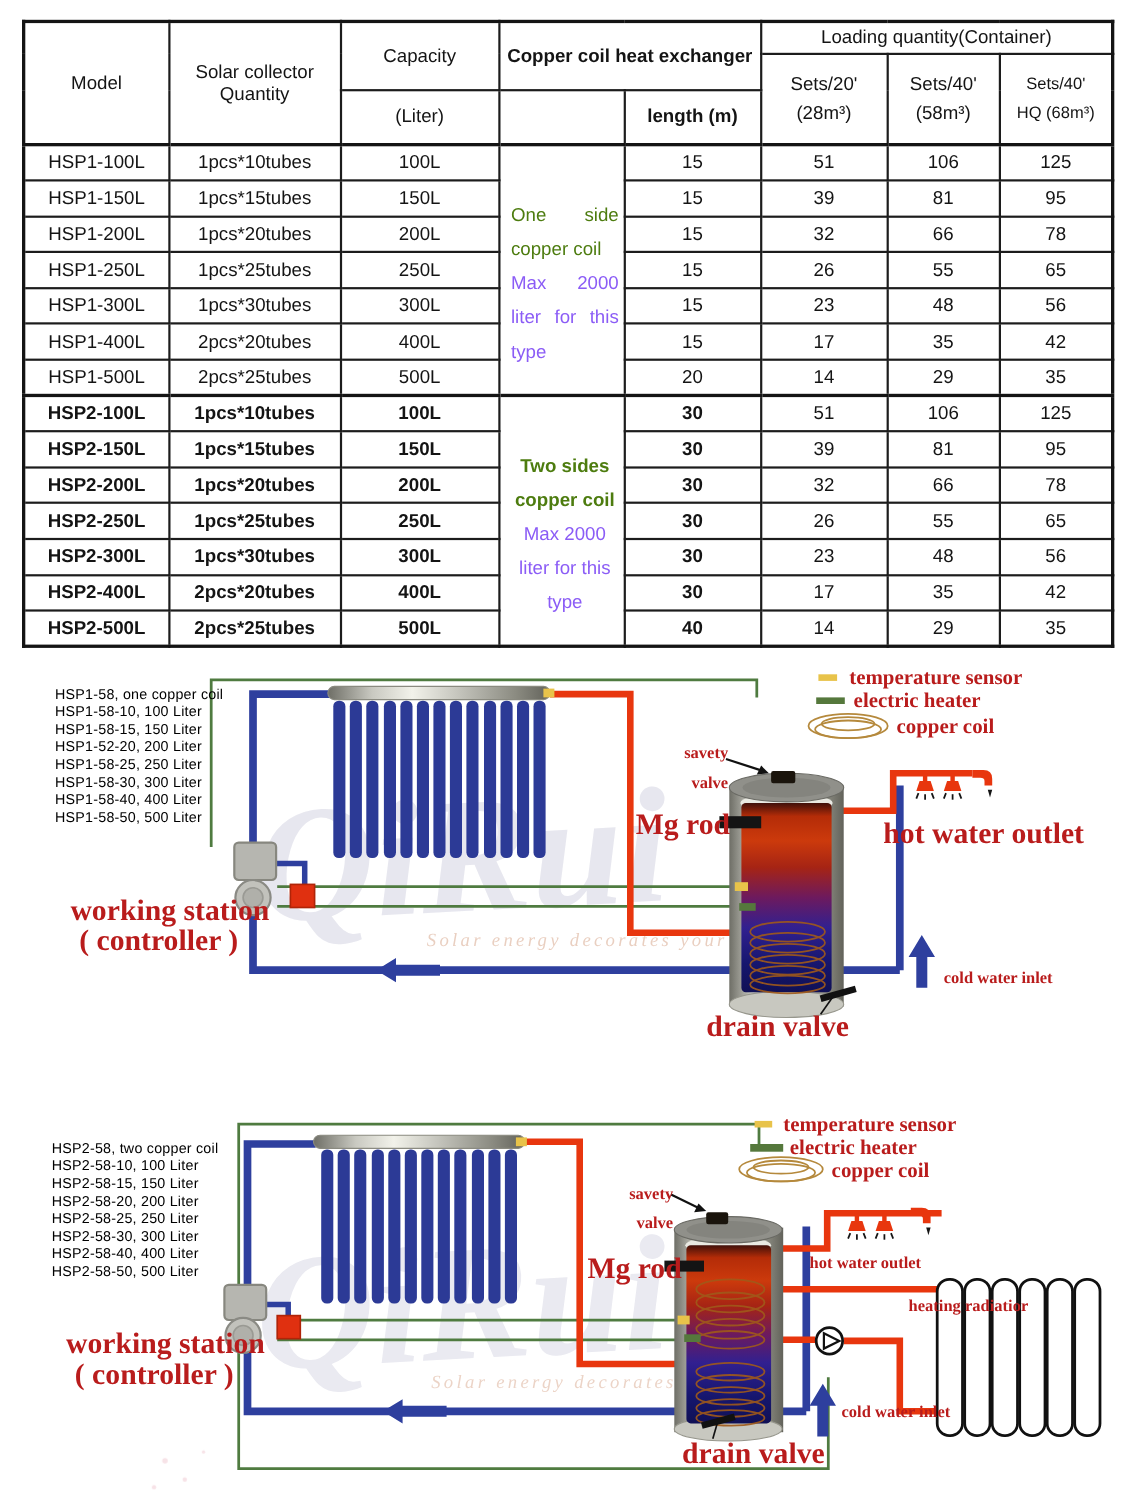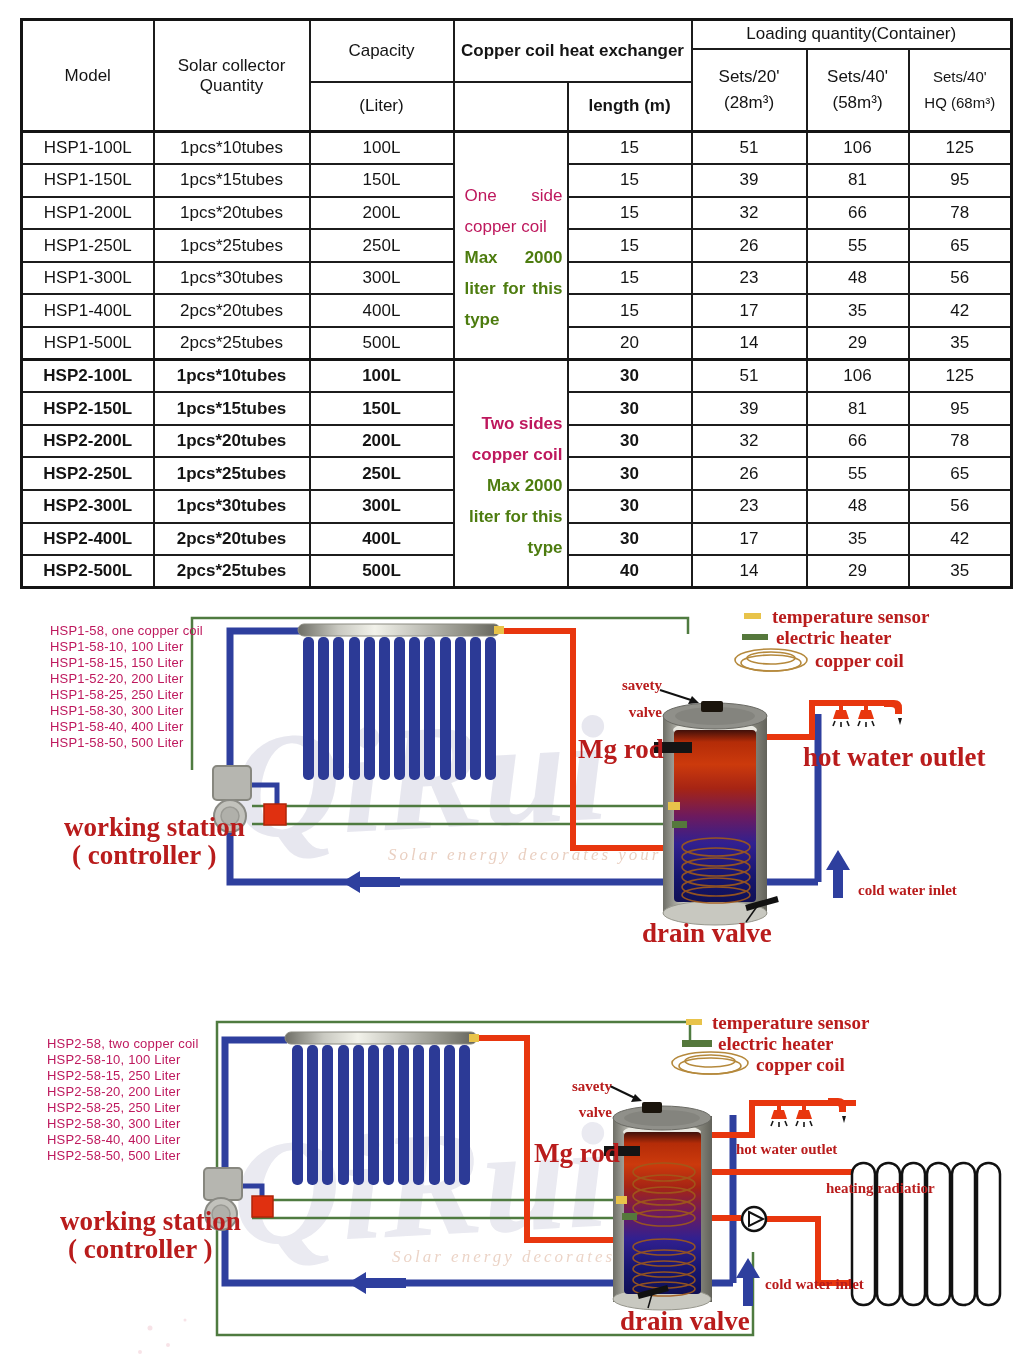--- a/index.html
+++ b/index.html
@@ -14,31 +14,31 @@
   table.spec{border:3px solid #141414;}
   table.spec td{border:2px solid #1c1c1c;text-align:center;vertical-align:middle;padding:0;}
   tr.hr1{height:29px;} tr.hr2{height:33px;} tr.hr3{height:50px;} tr.dr{height:32.6px;}
   td.b{font-weight:bold;}
   td.hb{font-weight:bold;margin-left:11px;}
   td.small2 div{font-size:15px;line-height:22px;}
   td.sets div{line-height:26px;}
   tr.secsplit td{border-top:3px solid #141414;}
   td.notecell{vertical-align:top;}
   .noteblock{width:98px;margin:24px 0 0 10px;text-align:justify;line-height:31px;font-size:17px;}
-  .noteblock.left{text-align:right;}
-  .nb-black{color:#be185d;}
+  .noteblock.left{text-align:center;}
+  .nb-black{color:#4d7c0f;}
   .nb-black.bold{font-weight:bold;}
-  .nb-red{color:#4d7c0f;font-weight:bold;}
+  .nb-red{color:#8b5cf6;font-weight:normal;}
 
   
   .lbl{position:absolute;z-index:3;white-space:nowrap;color:#b91c1c;
        font-family:"Liberation Serif",serif;font-weight:bold;}
   .s22{font-size:27px;} .s21{font-size:15px;} .s19{font-size:19px;}
   .mlist{position:absolute;z-index:3;font-family:"Liberation Sans",sans-serif;
-         font-size:13px;line-height:16px;color:#be185d;letter-spacing:.2px;}
+         font-size:13px;line-height:16px;color:#000000;letter-spacing:.2px;}
   .ra{width:66px;text-align:right;}
   svg.art{position:absolute;left:0;top:0;z-index:1;}
 </style>
 </head>
 <body>
 
 <div class="wrap">
 
 <table class="spec">
   <colgroup>
@@ -496,21 +496,21 @@
 <div class="lbl s21 ra" style="left:596px;top:677px;">savety</div>
 <div class="lbl s21 ra" style="left:596px;top:704px;">valve</div>
 <div class="lbl s22" style="left:578px;top:734px;">Mg rod</div>
 <div class="lbl s22" style="left:803px;top:742px;">hot water outlet</div>
 <div class="lbl s21" style="left:858px;top:882px;">cold water inlet</div>
 <div class="lbl s22" style="left:642px;top:918px;">drain valve</div>
 
 <div class="mlist" style="left:47px;top:1036px;">
   <div>HSP2-58, two copper coil</div>
   <div>HSP2-58-10, 100 Liter</div>
-  <div>HSP2-58-15, 250 Liter</div>
+  <div>HSP2-58-15, 150 Liter</div>
   <div>HSP2-58-20, 200 Liter</div>
   <div>HSP2-58-25, 250 Liter</div>
   <div>HSP2-58-30, 300 Liter</div>
   <div>HSP2-58-40, 400 Liter</div>
   <div>HSP2-58-50, 500 Liter</div>
 </div>
 <div class="lbl s22" style="left:60px;top:1206px;">working station</div>
 <div class="lbl s22" style="left:68px;top:1234px;">( controller )</div>
 <div class="lbl s19" style="left:712px;top:1012px;">temperature sensor</div>
 <div class="lbl s19" style="left:718px;top:1033px;">electric heater</div>

